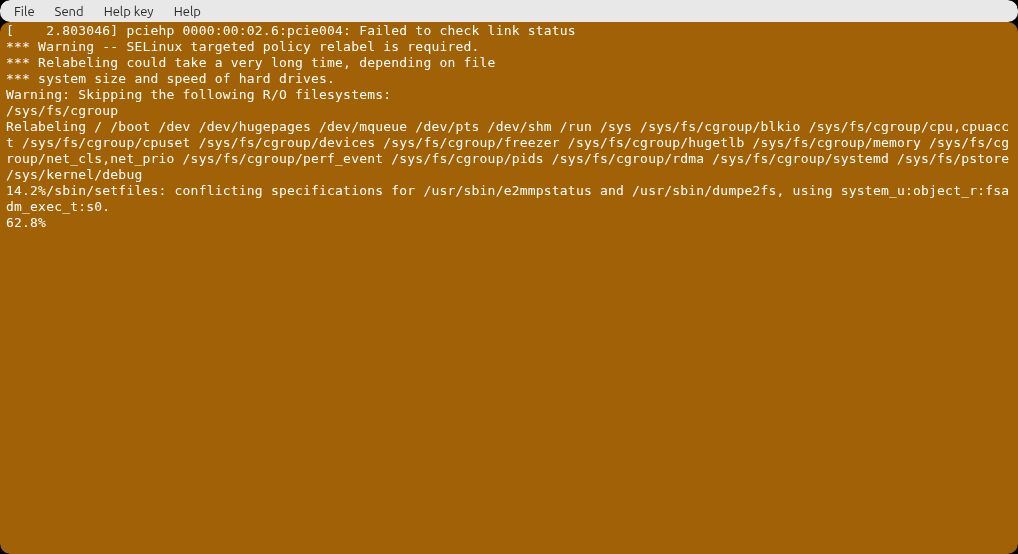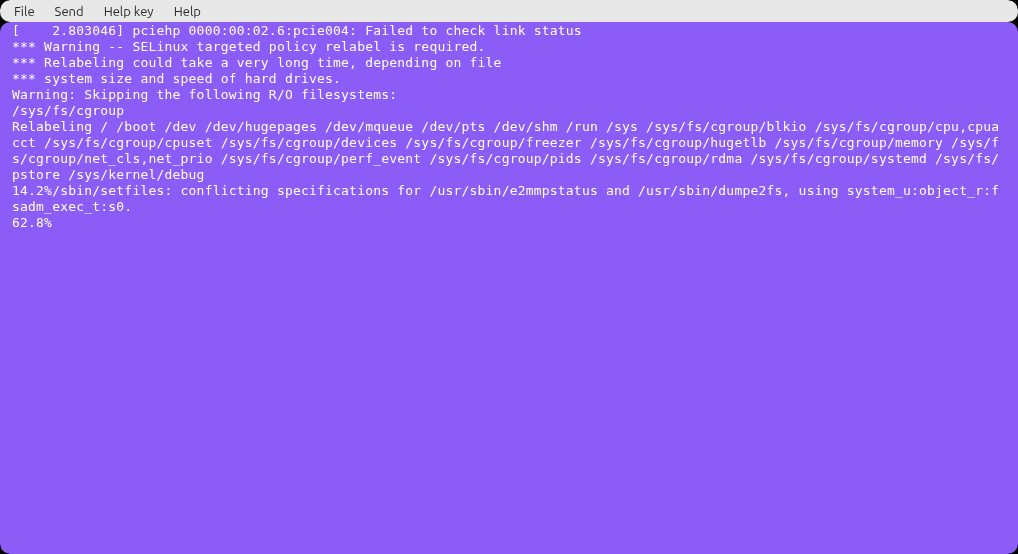--- a/index.html
+++ b/index.html
@@ -23,26 +23,26 @@
       padding: 0 4px;
       font-family: -apple-system, "Segoe UI", Ubuntu, sans-serif;
       font-size: 13px;
       color: #2c2c2c;
     }
     .menu-item {
       padding: 2px 10px;
       cursor: default;
     }
     .terminal {
-      background: #8b5cf6;
+      background: #a16207;
       color: #ffffff;
       font-family: "DejaVu Sans Mono", "Courier New", monospace;
       font-size: 13px;
       line-height: 16px;
-      padding: 1px 12px;
+      padding: 1px 6px;
       white-space: pre-wrap;
       word-break: break-all;
       height: calc(100% - 22px);
       letter-spacing: 0.2px;
     }
     .tline {
       display: block;
     }
   </style>
 </head>

